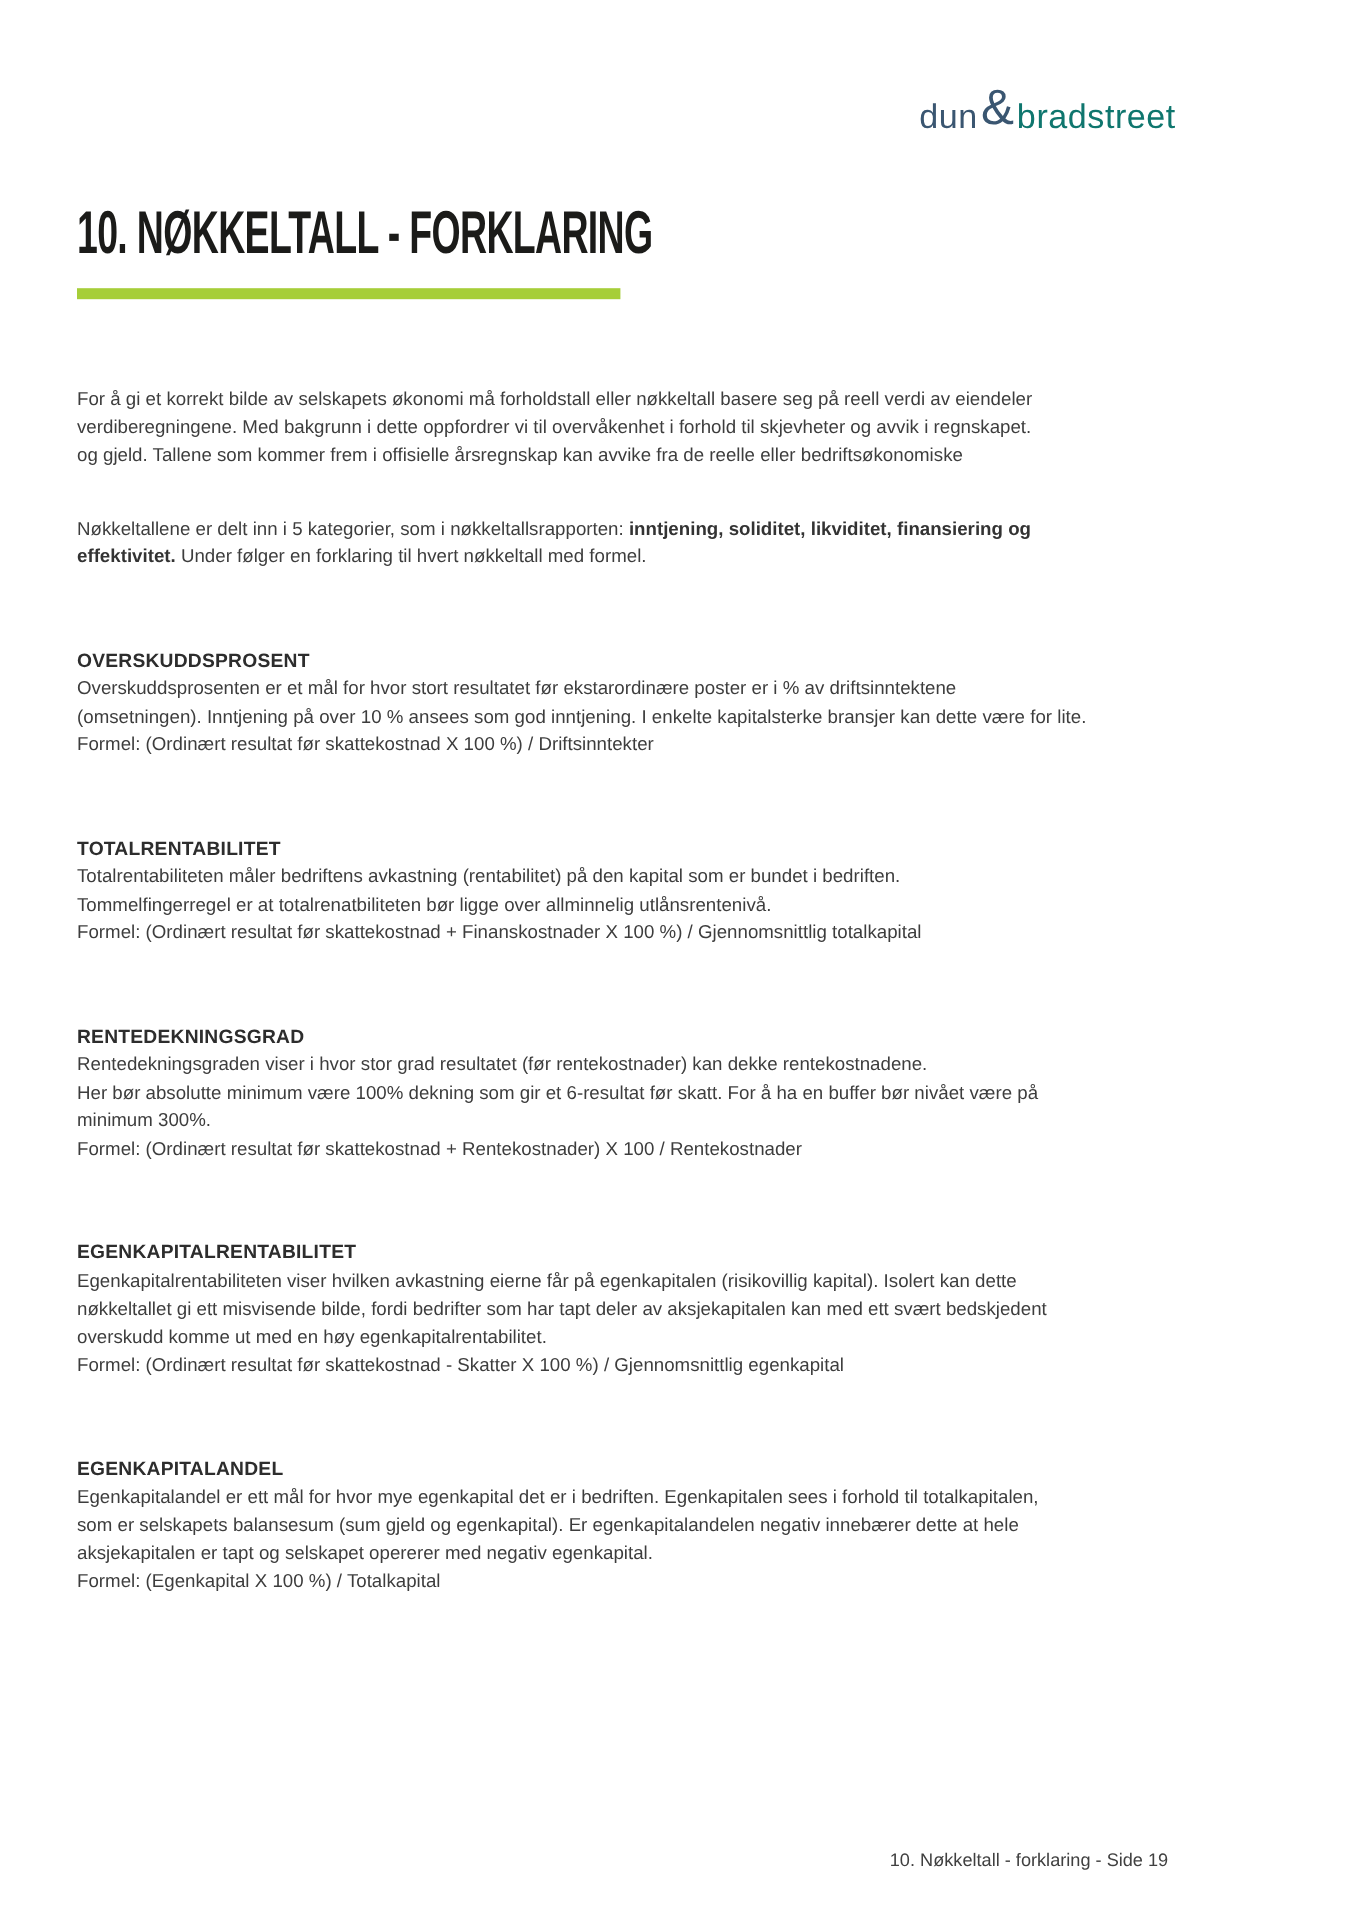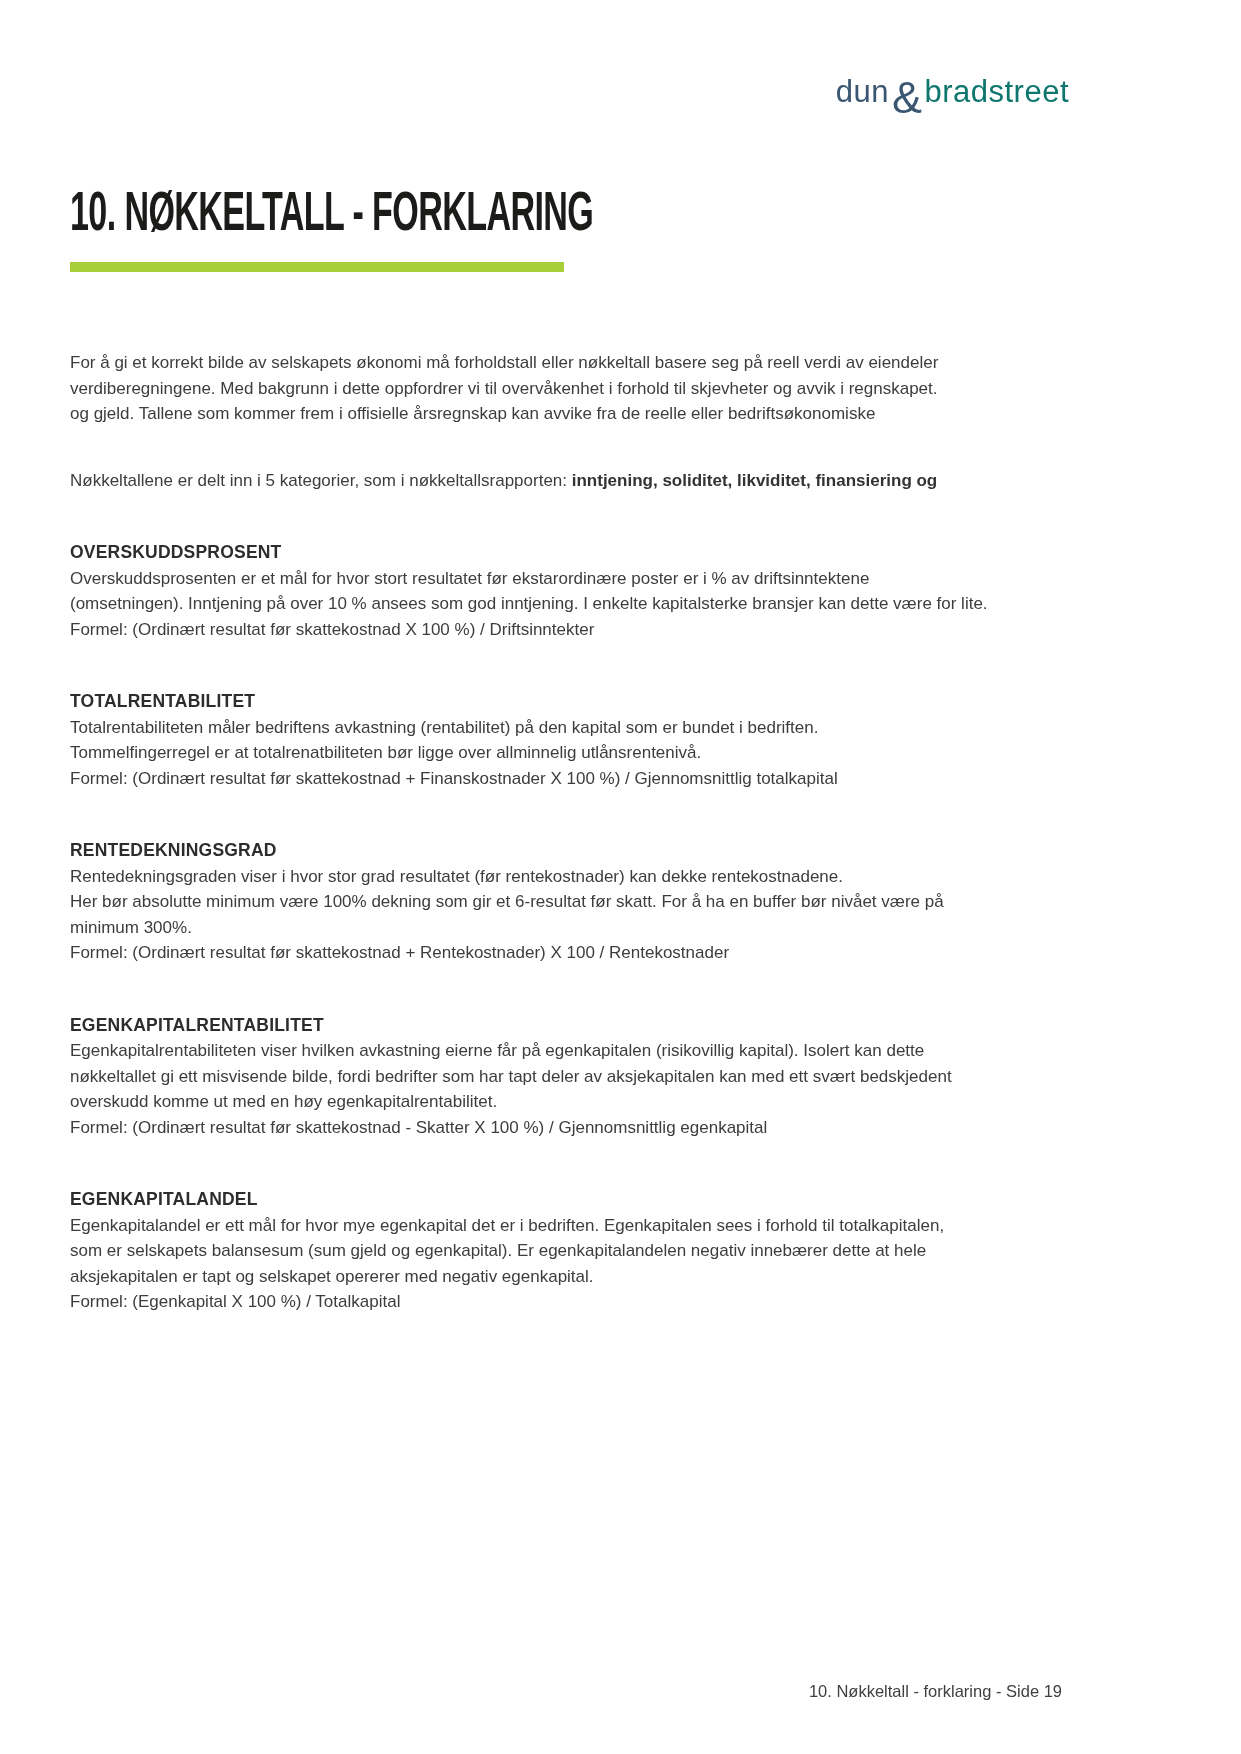--- a/index.html
+++ b/index.html
@@ -14,21 +14,21 @@
     margin: 0 auto;
     overflow: hidden;
   }
 
   
   .logo {
     position: absolute;
     top: 76px;
     right: 172px;
     display: flex;
-    align-items: flex-start;
+    align-items: flex-end;
     line-height: 1;
     letter-spacing: 0.5px;
     white-space: nowrap;
   }
   .logo .word { font-size: 31px; font-weight: 400; }
   .logo .amp {
     font-size: 45px;
     font-weight: 400;
     position: relative;
     top: -1px;
@@ -66,21 +66,21 @@
     width: 1110px;
     color: #3d3d3d;
     font-size: 17px;
     line-height: 25.5px;
   }
   .line { white-space: nowrap; }
   .b { font-weight: 700; color: #333333; }
 
   .para + .para { margin-top: 41px; }
 
-  .metric-section { margin-top: 47px; }
+  .metric-section { margin-top: 69px; }
   .metric-section h2 {
     font-size: 17.5px;
     font-weight: 700;
     color: #2d2d2d;
     letter-spacing: 0.2px;
     line-height: 25.5px;
   }
   .formula span {
     text-underline-offset: 3px;
     text-decoration-thickness: 1px;
@@ -112,20 +112,21 @@
   <div class="accent-bar" id="accent-bar" style="background: rgb(166, 206, 56);"></div>
 
   <div class="content">
     <div class="para" id="intro-para-1">
         <div class="line">For å gi et korrekt bilde av selskapets økonomi må forholdstall eller nøkkeltall basere seg på reell verdi av eiendeler</div>
         <div class="line">verdiberegningene. Med bakgrunn i dette oppfordrer vi til overvåkenhet i forhold til skjevheter og avvik i regnskapet.</div>
         <div class="line">og gjeld. Tallene som kommer frem i offisielle årsregnskap kan avvike fra de reelle eller bedriftsøkonomiske</div>
       </div>
     <div class="para" id="intro-para-2">
         <div class="line"><span>Nøkkeltallene er delt inn i 5 kategorier, som i nøkkeltallsrapporten: </span><span class="b">inntjening, soliditet, likviditet, finansiering og</span></div>
+        <div class="line"><span class="b">effektivitet.</span><span> Under følger en forklaring til hvert nøkkeltall med formel.</span></div>
       </div>
     <div id="sections">
         <section class="metric-section">
           <h2>OVERSKUDDSPROSENT</h2>
           <div class="line">Overskuddsprosenten er et mål for hvor stort resultatet før ekstarordinære poster er i % av driftsinntektene</div>
           <div class="line">(omsetningen). Inntjening på over 10 % ansees som god inntjening. I enkelte kapitalsterke bransjer kan dette være for lite.</div>
           <div class="line formula"><span>Formel: (Ordinært resultat før skattekostnad X 100 %) / Driftsinntekter</span></div>
         </section>
         <section class="metric-section">
           <h2>TOTALRENTABILITET</h2>

